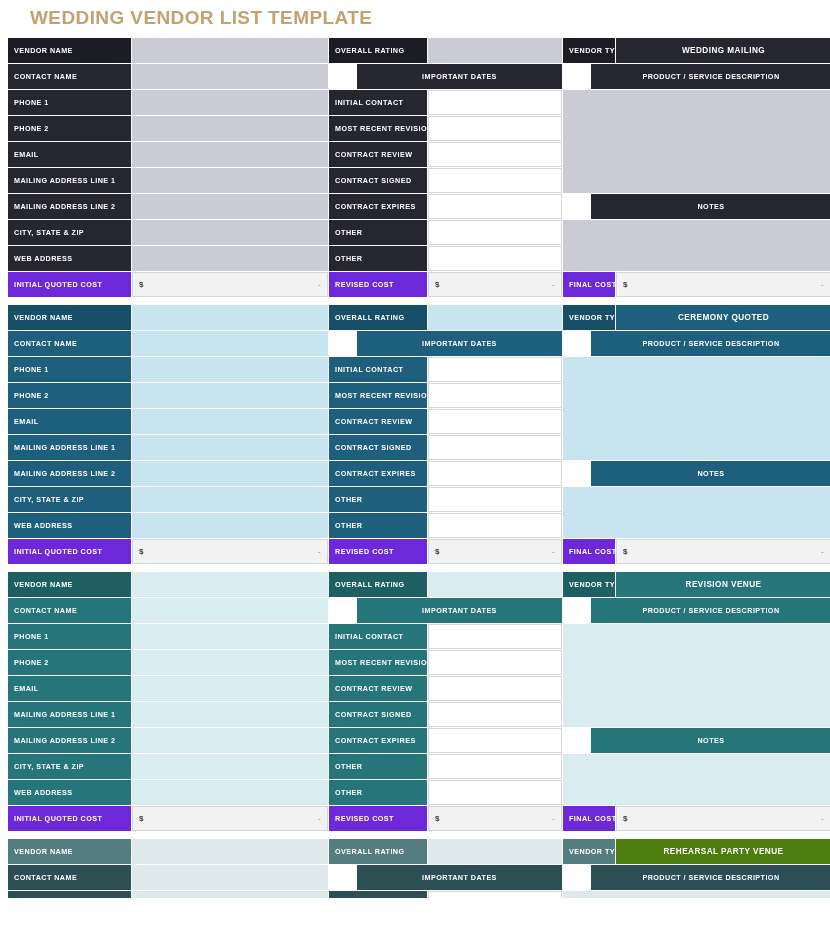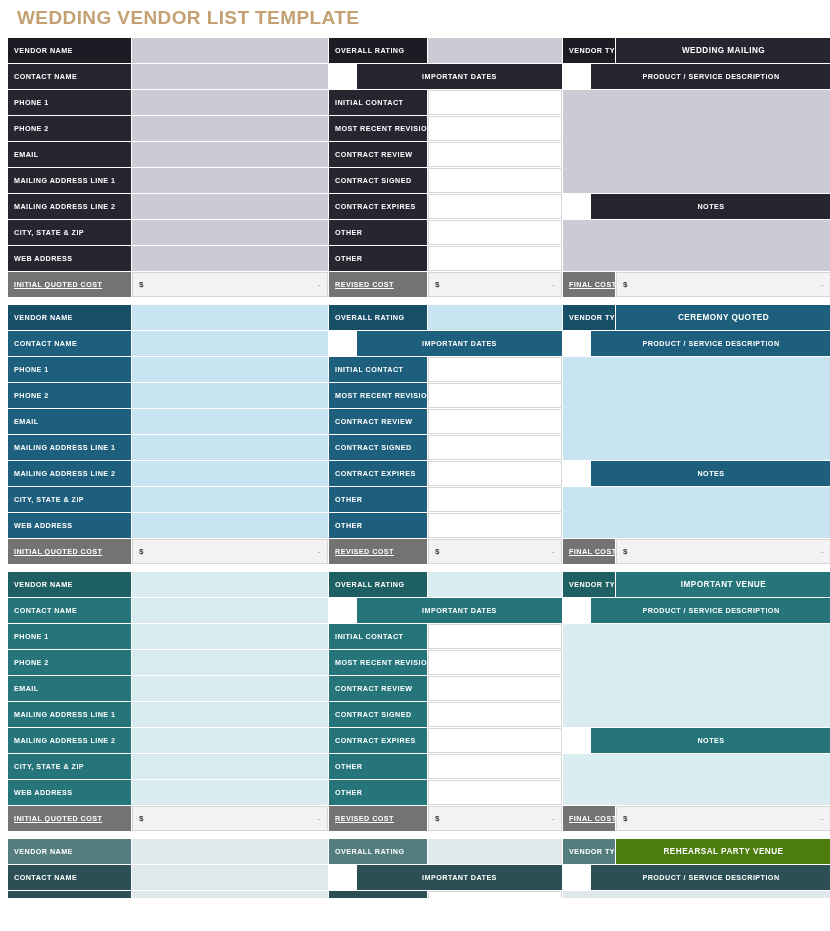--- a/index.html
+++ b/index.html
@@ -9,21 +9,21 @@
     font-family: "Liberation Sans", sans-serif;
     overflow: hidden;
   }
   .sheet {
     position: relative;
     width: 830px; height: 931px;
     background: #ffffff;
   }
   .page-title {
     position: absolute;
-    left: 17px; top: 7px;
+    left: 30px; top: 7px;
     font-size: 19px;
     font-weight: bold;
     letter-spacing: 0.4px;
     color: #c3a173;
     white-space: nowrap;
   }
   .blocks {
     position: absolute;
     left: 0; top: 38px;
     width: 830px;
@@ -50,23 +50,22 @@
     overflow: hidden;
     white-space: nowrap;
   }
   .lbl { color: #ffffff; }
   .fill { }
   .datein {
     background: #ffffff;
     border: 1px solid #d6d6d6;
   }
   .cost-lbl {
-    background: #737373;
+    background: #6d28d9;
     color: #ffffff;
-    text-decoration: underline;
   }
   .cost-val {
     background: #f2f2f2;
     border: 1px solid #d6d6d6;
     justify-content: space-between;
     font-weight: bold;
     color: #3a3a3a;
     font-size: 8px;
   }
   .cost-val .dash { color: #8a8a8a; font-weight: normal; }
@@ -270,21 +269,21 @@
         <div class="cell lbl" style="background: rgb(37, 117, 122); grid-area: 8 / 3;">OTHER</div>
         <div class="cell datein" style="grid-area: 8 / 4;"></div>
         <div class="cell lbl" style="background: rgb(37, 117, 122); grid-area: 9 / 3;">OTHER</div>
         <div class="cell datein" style="grid-area: 9 / 4;"></div>
         <div class="cell cost-lbl" style="grid-area: 10 / 3;">REVISED COST</div>
         <div class="cell cost-val" style="grid-area: 10 / 4;">
           <span>$</span>
           <span class="dash">-</span>
         </div>
         <div class="cell lbl" style="background: rgb(29, 95, 99); grid-area: 1 / 5;">VENDOR TYPE</div>
-        <div class="cell lbl vtype-name" style="background: rgb(37, 117, 122); grid-area: 1 / 6;">IMPORTANT VENUE</div>
+        <div class="cell lbl vtype-name" style="background: rgb(37, 117, 122); grid-area: 1 / 6;">REVISION VENUE</div>
         <div class="cell lbl hdr-wide" style="background: rgb(37, 117, 122); grid-area: 2 / 5 / auto / span 2;">PRODUCT / SERVICE DESCRIPTION</div>
         <div class="cell fill big" style="background: rgb(217, 236, 240); grid-area: 3 / 5 / span 4 / span 2;"></div>
         <div class="cell lbl hdr-wide" style="background: rgb(37, 117, 122); grid-area: 7 / 5 / auto / span 2;">NOTES</div>
         <div class="cell fill big" style="background: rgb(217, 236, 240); grid-area: 8 / 5 / span 2 / span 2;"></div>
         <div class="cell cost-lbl" style="grid-area: 10 / 5;">FINAL COST</div>
         <div class="cell cost-val" style="grid-area: 10 / 6;">
           <span>$</span>
           <span class="dash">-</span>
         </div>
       </div>

